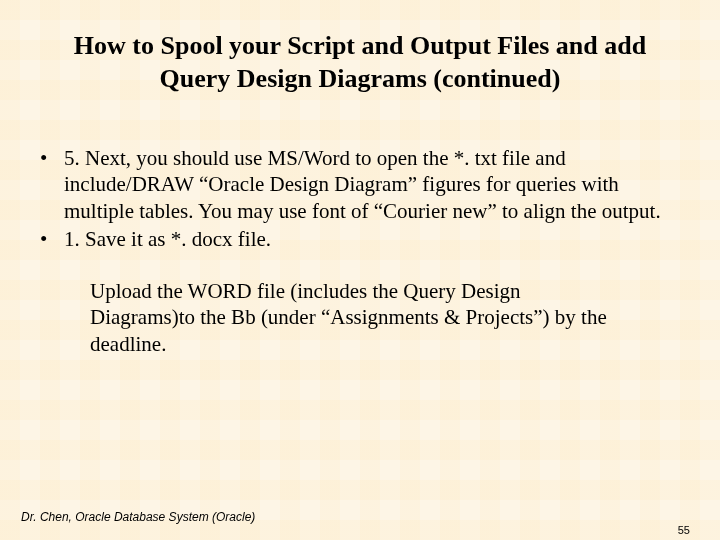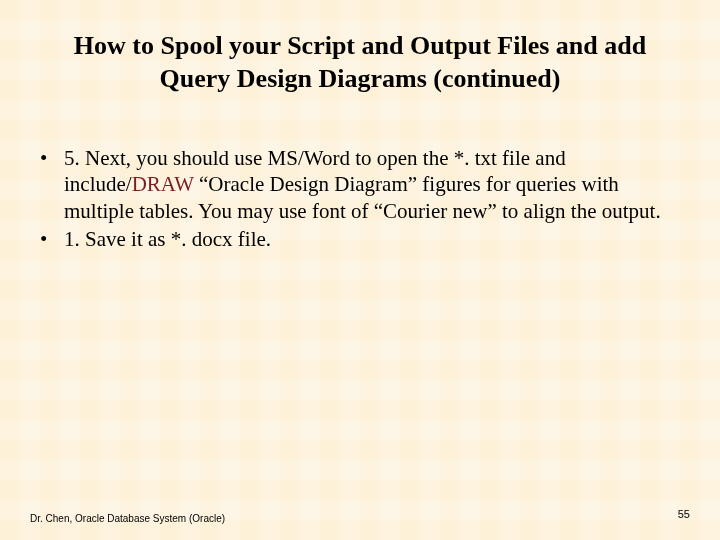--- a/index.html
+++ b/index.html
@@ -50,41 +50,42 @@
     margin-bottom: 2px;
   }
   ul.bullets li::before {
     content: "•";
     position: absolute;
     left: 10px;
     top: 0;
     font-size: 21px;
   }
   .draw {
-    color: #7f1d1d;
+    color: #000000;
   }
   .upload {
     margin-top: 26px;
     margin-left: 60px;
     max-width: 520px;
     font-size: 21px;
     line-height: 1.25;
   }
   .footer-left {
     position: absolute;
-    left: 30px;
+    left: 21px;
     bottom: 16px;
     font-family: Arial, Helvetica, sans-serif;
-    font-size: 10px;
+    font-size: 12px;
+    font-style: italic;
     color: #000;
   }
   .footer-right {
     position: absolute;
     right: 30px;
-    bottom: 20px;
+    bottom: 4px;
     font-family: Arial, Helvetica, sans-serif;
     font-size: 11px;
     color: #000;
   }
 </style>
 </head>
 <body>
 
 <div class="slide">
 
@@ -93,18 +94,19 @@
   <div class="body">
     <ul class="bullets">
       <li>
         <span> 5. Next, you should use MS/Word to open the *. txt file and include/</span><span class="draw">DRAW</span><span> “Oracle Design Diagram” figures for queries with multiple tables. You may use font of  “Courier new” to align the output.</span>
       </li>
       <li>
         <span>1. Save it as *. docx file.</span>
       </li>
     </ul>
 
+    <div class="upload">Upload the WORD file (includes the Query Design Diagrams)to the Bb (under “Assignments &amp; Projects”) by the deadline.</div>
   </div>
 
   <div class="footer-left">Dr. Chen, Oracle Database System (Oracle)</div>
   <div class="footer-right">55</div>
 
 </div>
 
 </body></html>

